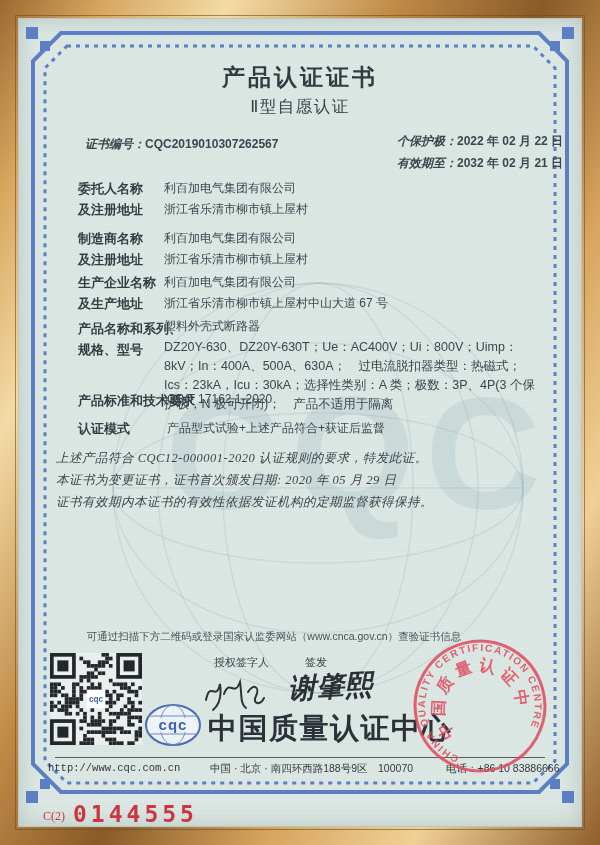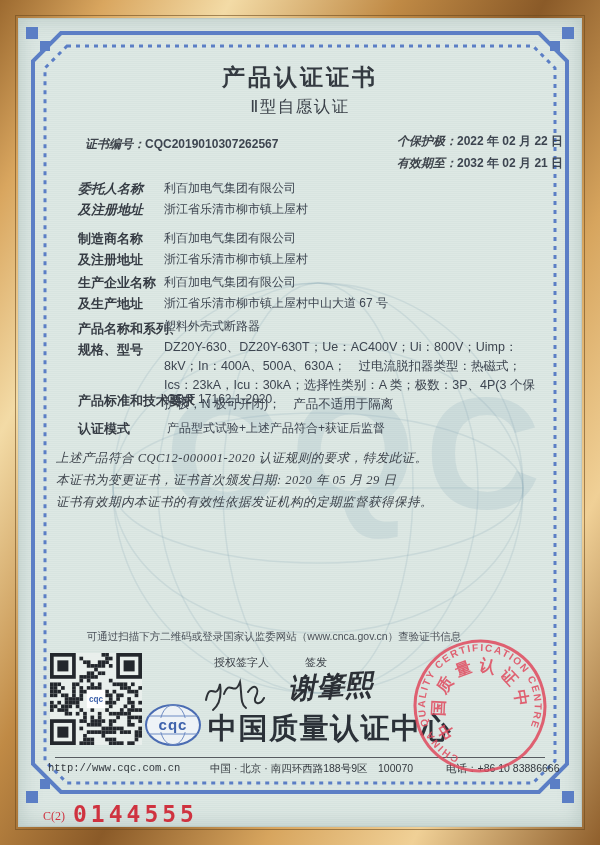--- a/index.html
+++ b/index.html
@@ -73,21 +73,21 @@
   <div class="abs" style="left:67px;top:116px;">
     <span class="kai" style="font-size:12px;font-weight:bold;">证书编号：</span><span class="val" style="font-weight:600;">CQC2019010307262567</span>
   </div>
   <div class="abs" style="left:379px;top:113px;">
     <span class="kai" style="font-size:12px;font-weight:bold;">个保护极：</span><span class="val" style="font-weight:bold;">2022 年 02 月 22 日</span>
   </div>
   <div class="abs" style="left:379px;top:135px;">
     <span class="kai" style="font-size:12px;font-weight:bold;">有效期至：</span><span class="val" style="font-weight:bold;">2032 年 02 月 21 日</span>
   </div>
 
-  <div class="abs row2" style="left:60px;top:160px;font-style:italic;">
+  <div class="abs row2" style="left:60px;top:160px;">
     <div class="lbl">委托人名称</div>
     <div class="lbl">及注册地址</div>
   </div>
   <div class="abs row2" style="left:146px;top:160px;">
     <div class="val">利百加电气集团有限公司</div>
     <div class="val">浙江省乐清市柳市镇上屋村</div>
   </div>
 
   <div class="abs row2" style="left:60px;top:210px;">
     <div class="lbl">制造商名称</div>

